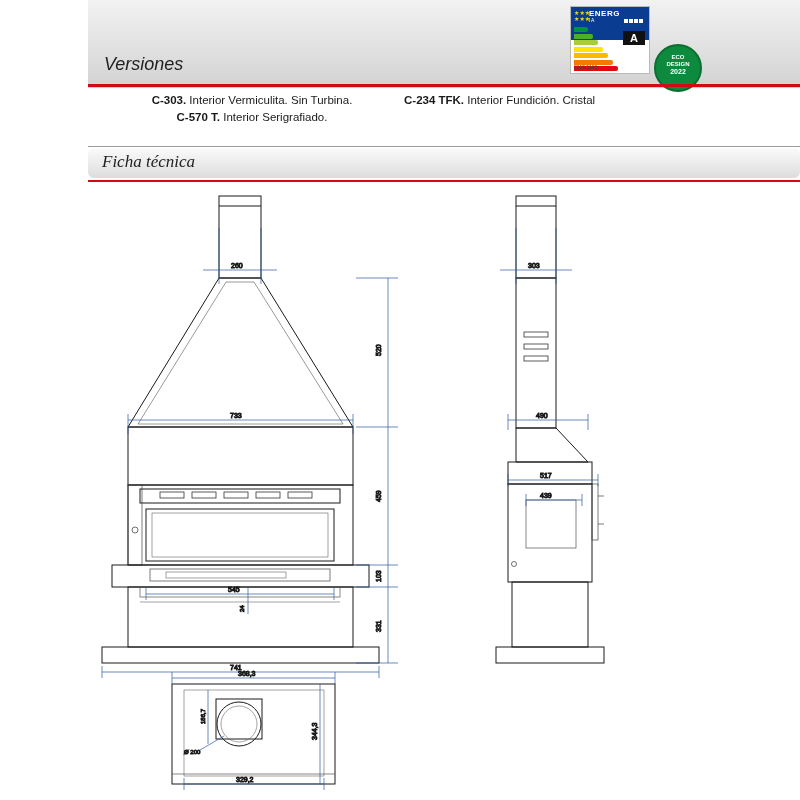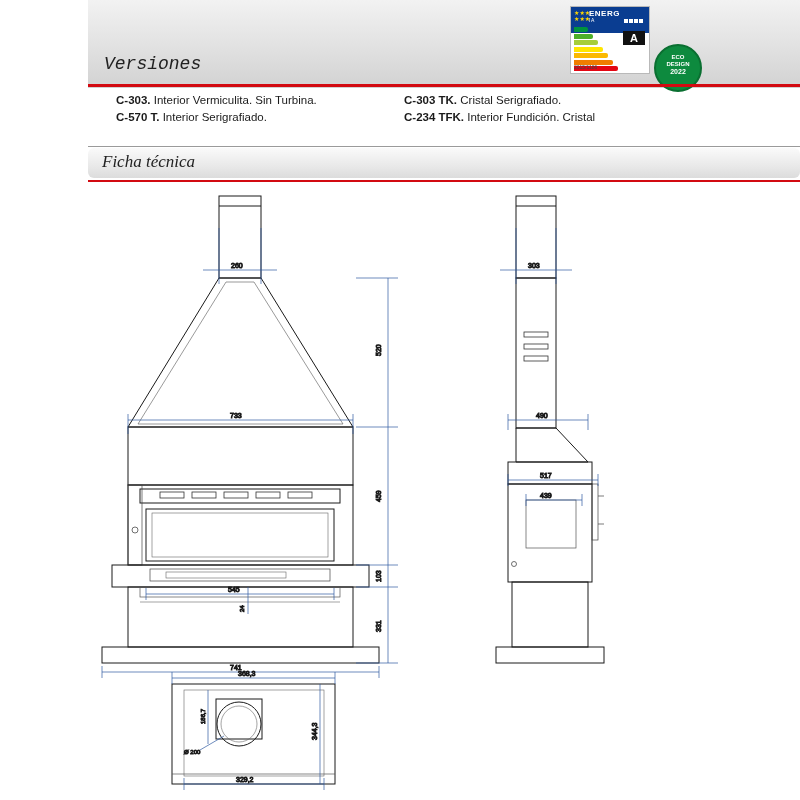--- a/index.html
+++ b/index.html
@@ -23,32 +23,32 @@
     background:linear-gradient(to bottom,#ffffff 0%,#efefef 100%);
   }
   .title{
     position:absolute;left:104px;top:4px;
     font-size:36px;font-weight:bold;letter-spacing:1px;color:#111;
     font-family:"Liberation Sans", sans-serif;
   }
   .subtitle{
     position:absolute;left:104px;top:54px;
     font-size:18px;font-style:italic;color:#222;
-    font-family:Liberation Mono, monospace;
+    font-family:Liberation Sans, sans-serif;
   }
   .header-rule{
     position:absolute;left:88px;top:84px;width:712px;height:3px;background:#d20a11;
   }
 
   
   .energy-label{
     position:absolute;left:570px;top:6px;width:78px;height:66px;
     background:#ffffff;border:1px solid #b9b9b9;
   }
-  .el-top{position:absolute;left:0;top:0;width:100%;height:26px;background:#0a3d91;}
+  .el-top{position:absolute;left:0;top:0;width:100%;height:33px;background:#0a3d91;}
   .el-stars{position:absolute;left:3px;top:3px;font-size:6px;color:#ffd700;letter-spacing:0px;line-height:6px;width:14px;}
   .el-energ{position:absolute;left:18px;top:2px;color:#fff;font-size:8px;font-weight:bold;letter-spacing:.5px;}
   .el-ia{position:absolute;left:18px;top:10px;color:#fff;font-size:5px;letter-spacing:.5px;}
   .el-squares{position:absolute;right:3px;top:3px;width:22px;height:11px;}
   .el-squares i{display:inline-block;width:4px;height:4px;background:#fff;margin:0 1px 1px 0;}
   .bars{position:absolute;left:3px;top:20px;width:46px;}
   .bar{height:5px;margin-bottom:1.5px;border-radius:0 2px 2px 0;}
   .el-class{
     position:absolute;right:4px;top:24px;width:22px;height:14px;background:#111;color:#fff;
     font-size:11px;font-weight:bold;text-align:center;line-height:14px;
@@ -60,21 +60,21 @@
     position:absolute;left:654px;top:44px;width:44px;height:44px;border-radius:50%;
     background:#0d8a3e;border:2px solid #0a6f31;color:#fff;text-align:center;
   }
   .eco span{display:block;font-size:6px;font-weight:bold;line-height:7px;}
   .eco .e1{margin-top:8px;}
   .eco .e3{font-size:7px;}
 
   
   .versions{position:absolute;left:88px;top:92px;width:712px;height:54px;}
   .v-col{position:absolute;top:0;font-size:11.5px;line-height:17px;color:#1a1a1a;}
-  .v-col.left{left:28px;width:300px;}
+  .v-col.left{left:14px;width:300px;text-align:center;}
   .v-col.right{left:316px;width:300px;}
   .v-line b{font-weight:bold;}
   .versions-rule{position:absolute;left:88px;top:146px;width:712px;height:1px;background:#9a9a9a;}
 
   
   .ficha-band{
     position:absolute;left:88px;top:148px;width:712px;height:30px;
     background:linear-gradient(to bottom,#fafafa 0%,#e9e9e9 60%,#dcdcdc 100%);
     border-radius:6px;
   }
@@ -137,24 +137,20 @@
       <div class="v-line">
         <b>C-303.</b>
         <span>Interior Vermiculita. Sin Turbina.</span>
       </div>
       <div class="v-line">
         <b>C-570 T.</b>
         <span>Interior Serigrafiado.</span>
       </div>
     </div>
     <div class="v-col right">
-      <div class="v-line">
-        <b>C-303 TK.</b>
-        <span>Cristal Serigrafiado.</span>
-      </div>
       <div class="v-line">
         <b>C-234 TFK.</b>
         <span>Interior Fundición. Cristal</span>
       </div>
     </div>
   </div>
   <div class="versions-rule"></div>
 
   <div class="ficha-band">
     <div class="ficha-text">Ficha técnica</div>

